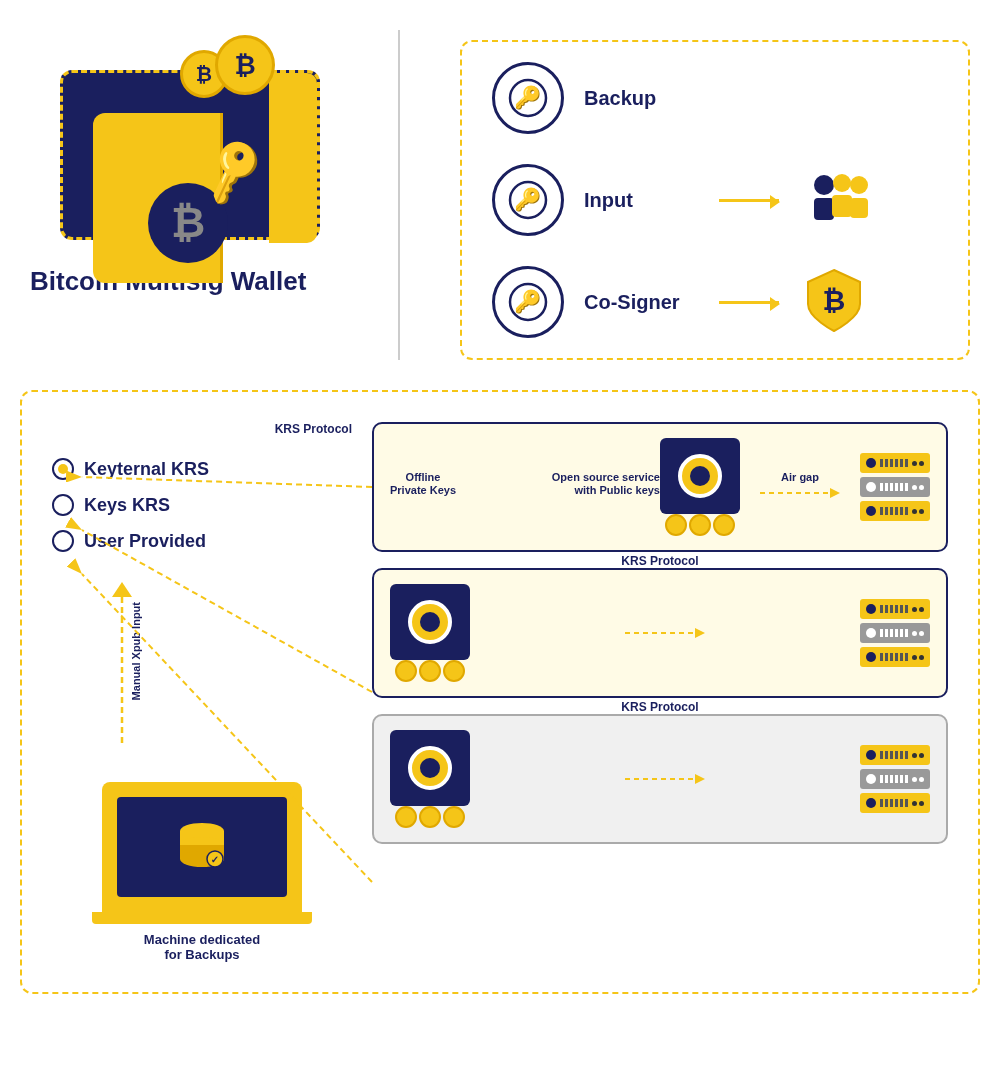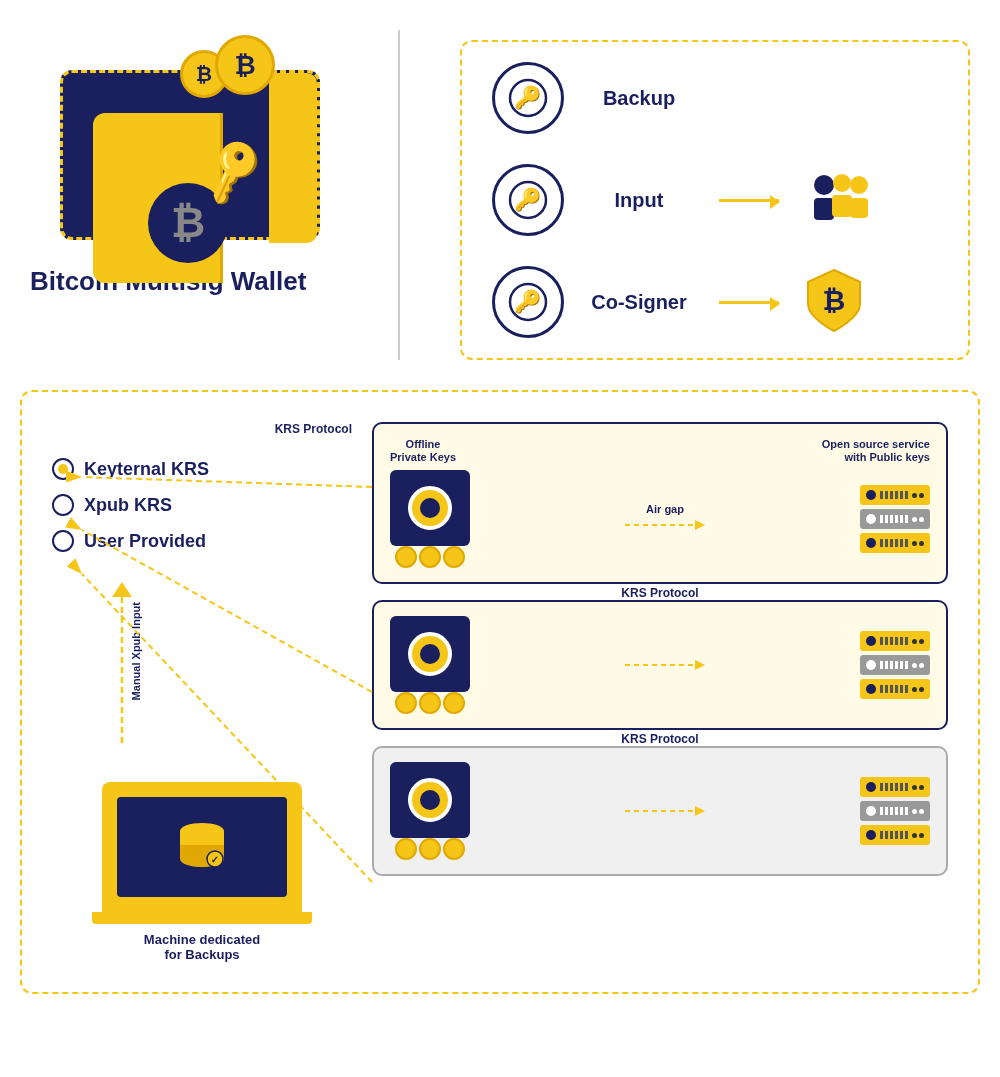--- a/index.html
+++ b/index.html
@@ -154,21 +154,20 @@
       font-size: 30px;
       flex-shrink: 0;
       background: #fff;
     }
 
     .key-label {
       font-size: 20px;
       font-weight: 700;
       color: #1a1f5e;
       min-width: 110px;
-      text-align: center;
     }
 
     .arrow-right {
       width: 60px;
       height: 0;
       border-top: 3px solid #f5c518;
       position: relative;
       margin: 0 5px;
     }
     .arrow-right::after {
@@ -544,21 +543,21 @@
         <div class="krs-option">
           <div class="radio-outer">
             <div class="radio-inner"></div>
           </div>
           <span>Keyternal KRS</span>
         </div>
 
 
         <div class="krs-option">
           <div class="radio-outer"></div>
-          <span>Xpub KRS</span>
+          <span>Keys KRS</span>
         </div>
 
         <div class="krs-option">
           <div class="radio-outer"></div>
           <span>User Provided</span>
         </div>
 
       </div>
 
       <div style="position:relative;margin-top:20px;display:flex;align-items:flex-end;height:180px;">
@@ -595,21 +594,21 @@
           <span style="white-space:pre-line;display:block;text-align:center;font-size:13px;font-weight:700;color:#1a1f5e;">Machine dedicated
 for Backups</span>
         </div>
       </div>
 
     </div>
 
     <div class="krs-right" style="position:relative;">
 
       <div class="krs-box yellow-bg">
-        <div style="display:flex;flex-direction:column;width:100%;">
+        <div style="display:flex;width:100%;align-items:center;">
           <div class="krs-box-labels-row">
             <span class="krs-box-label">Offline<br>Private Keys</span>
             <span class="krs-box-label" style="text-align:right;">Open source service<br>with Public keys</span>
           </div>
           <div class="krs-box-content">
 
             <div class="safe-with-coins">
               <div class="safe-icon">
                 <div class="safe-dial">
                   <div class="safe-dial-inner"></div>

